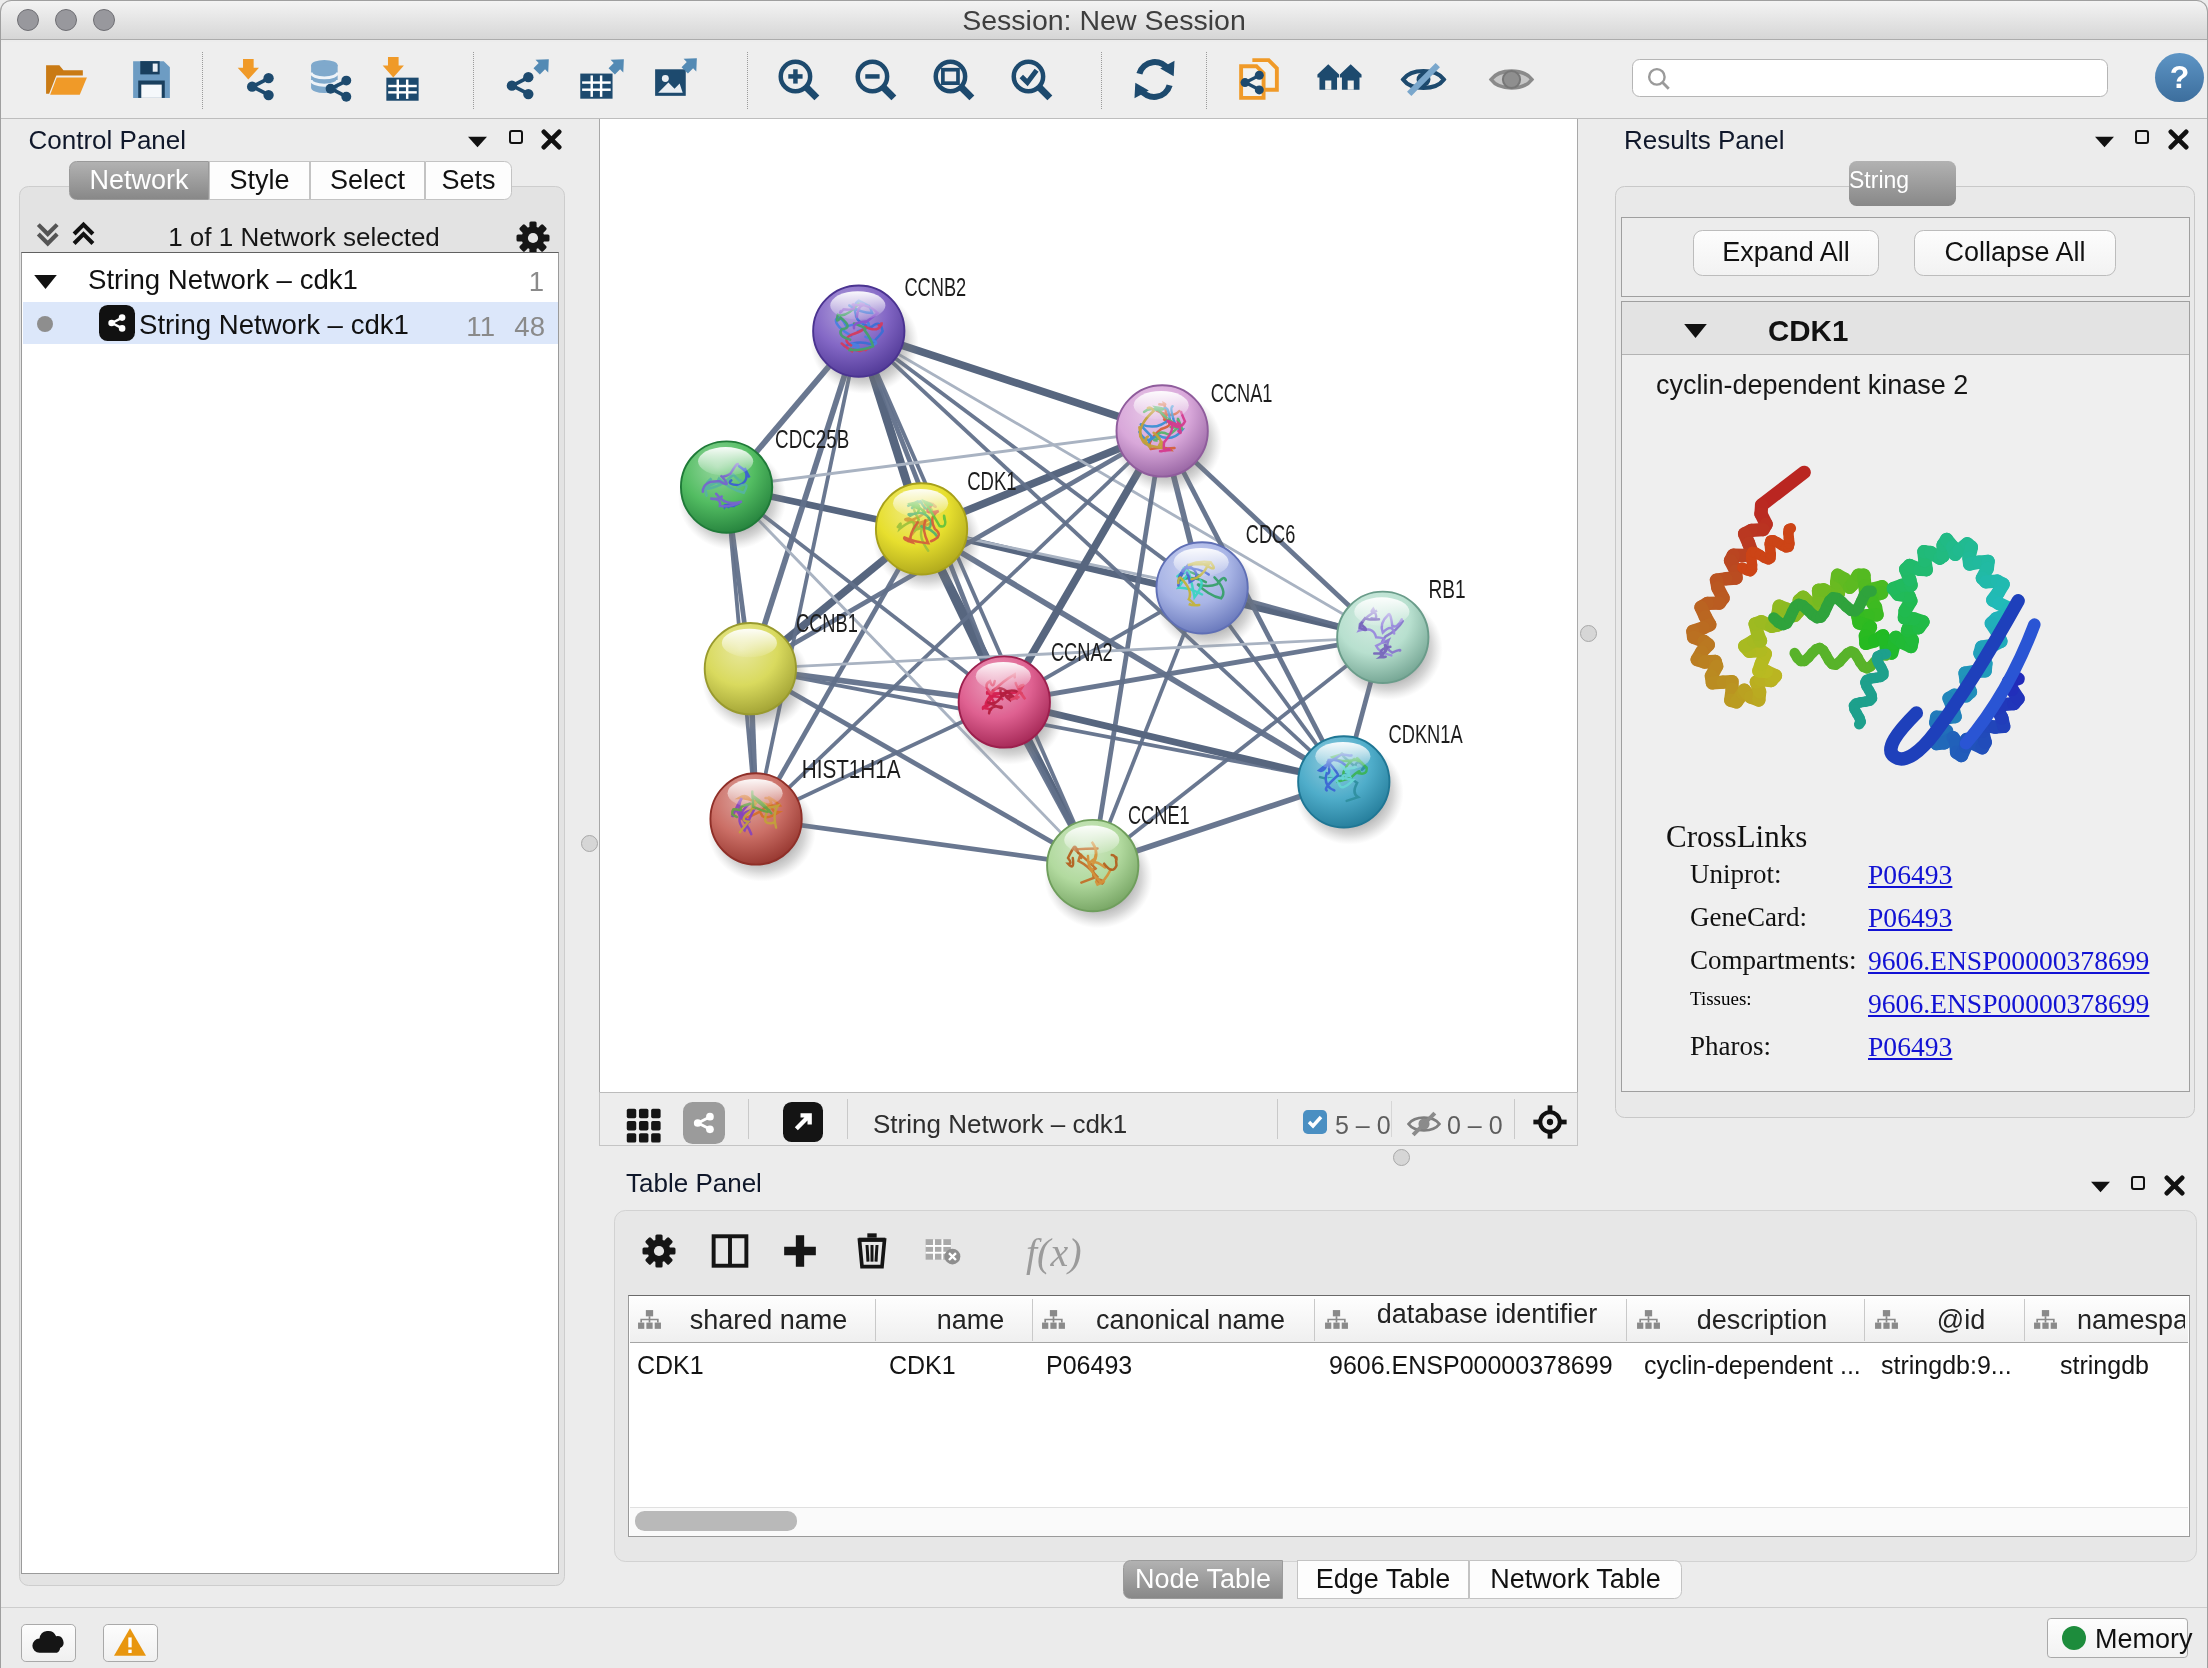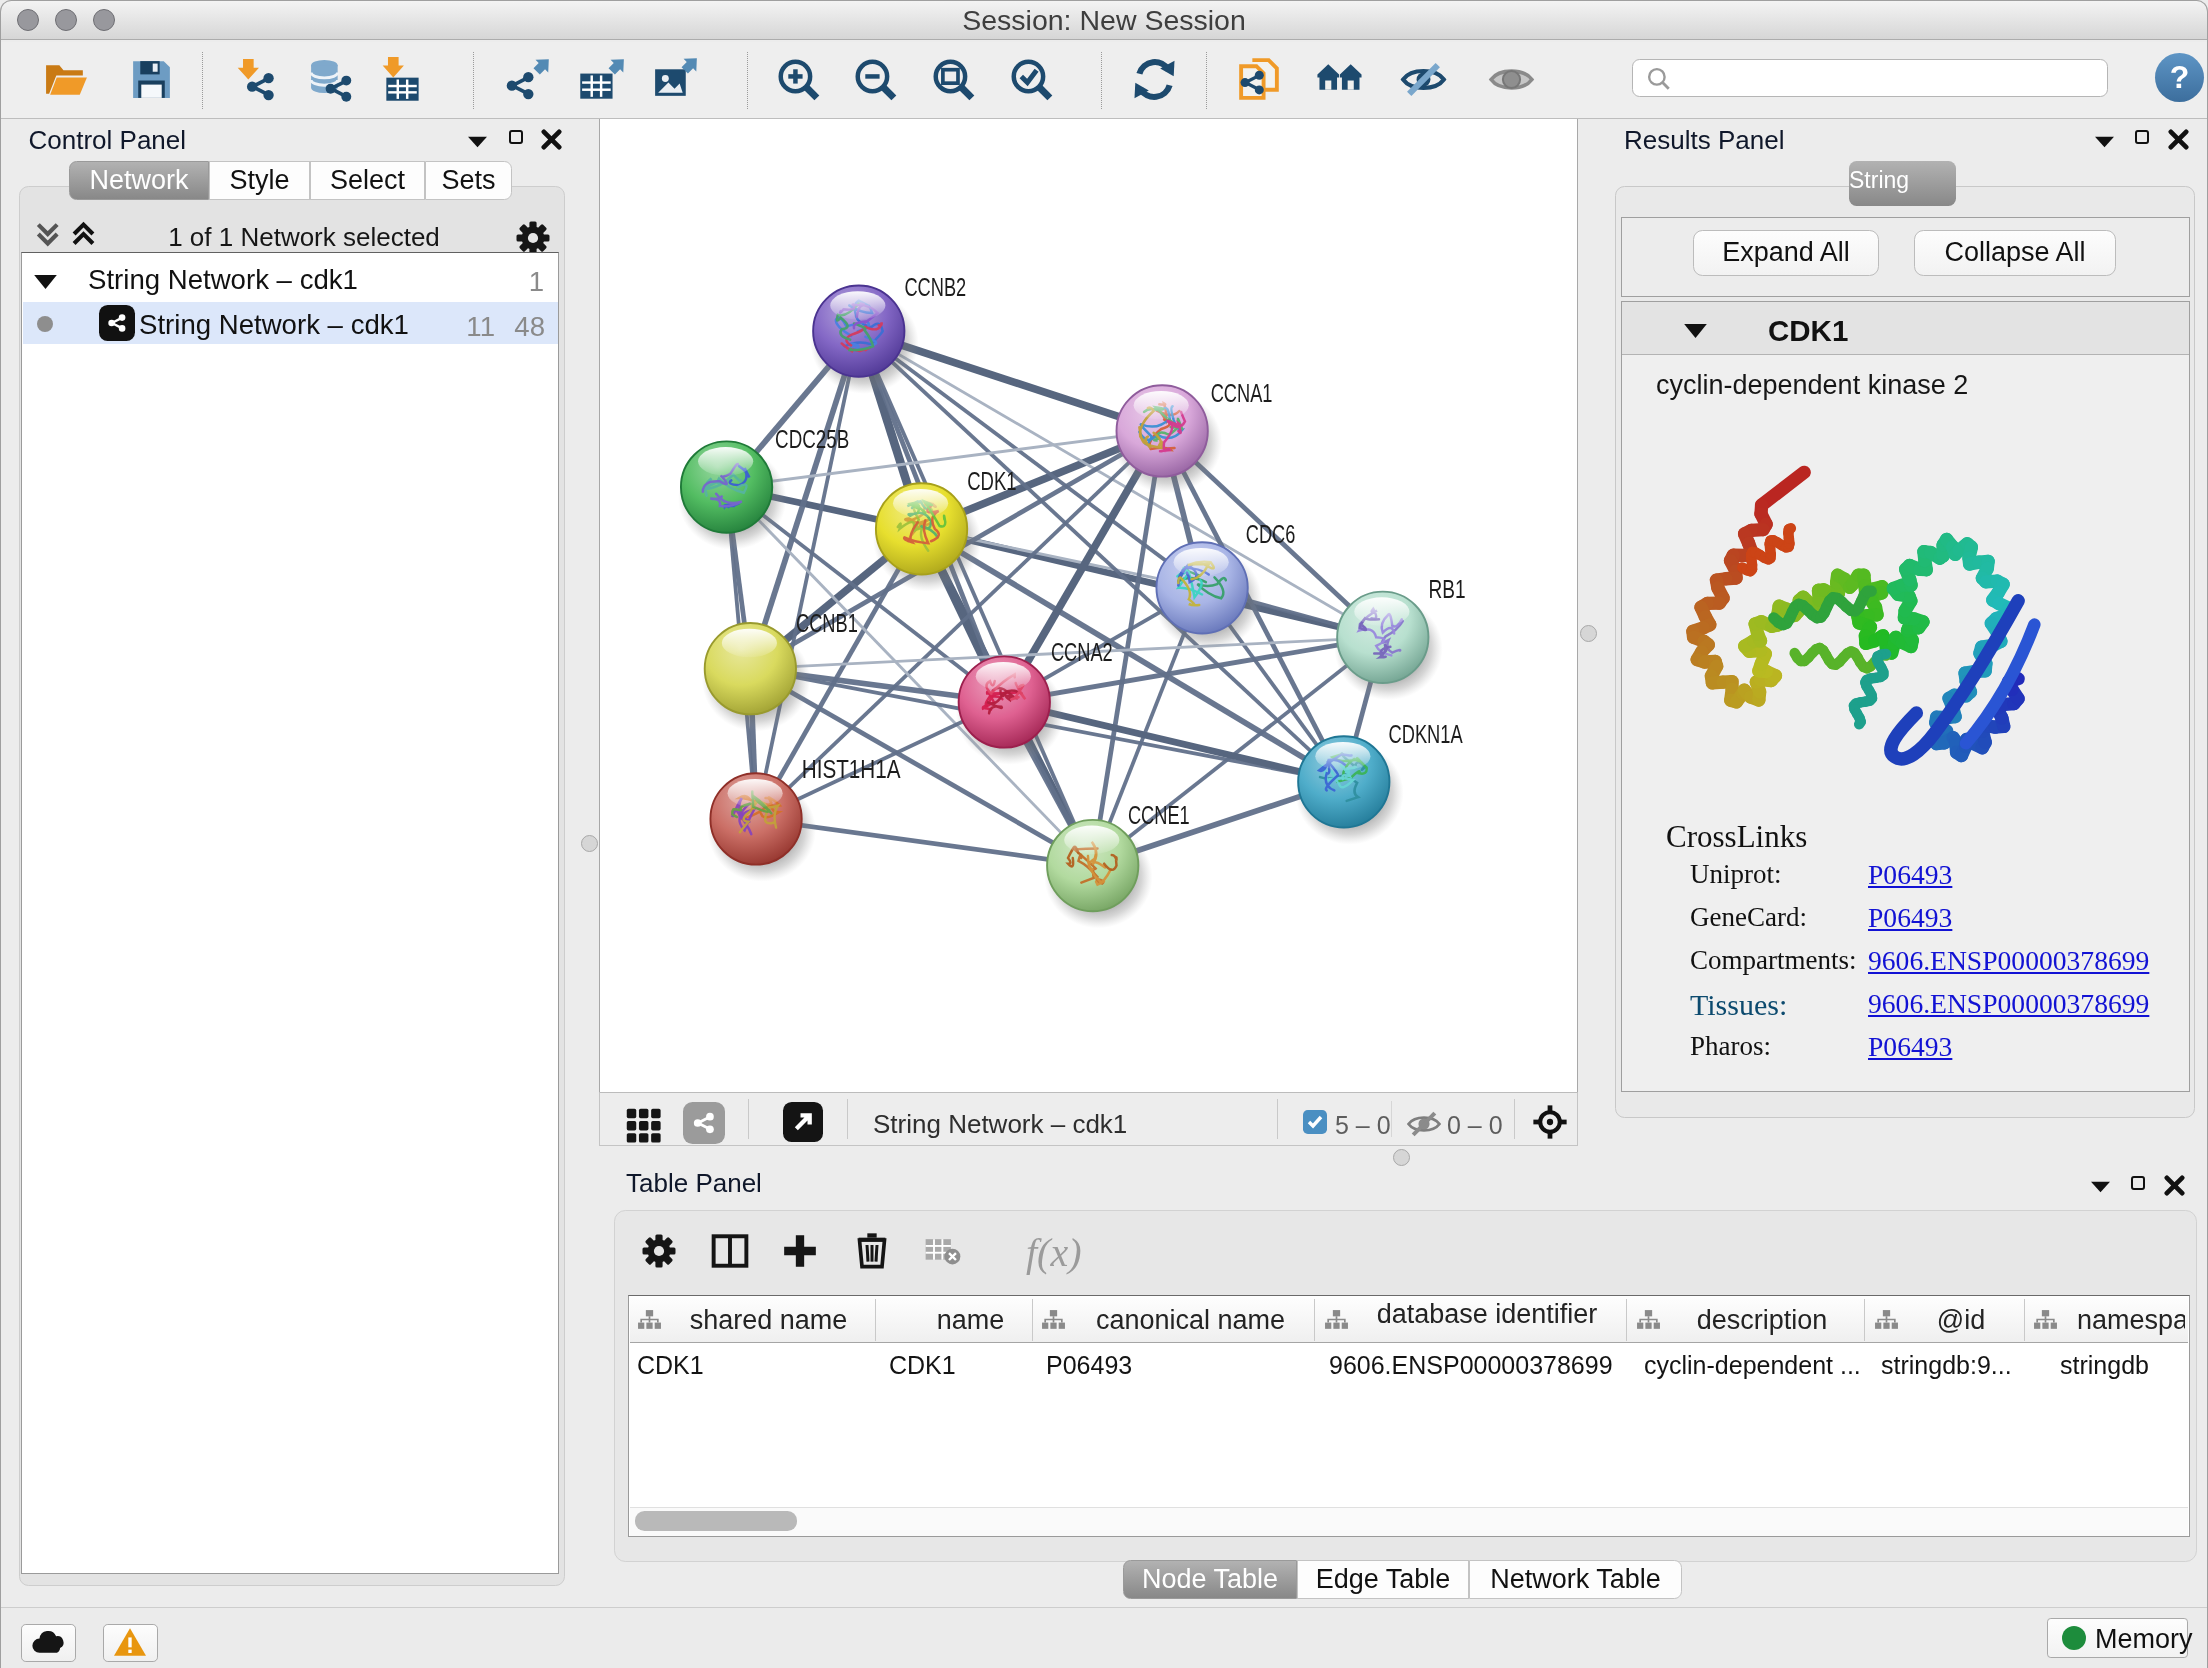--- a/index.html
+++ b/index.html
@@ -907,21 +907,21 @@
       <line x1="143.3" y1="78.8" x2="143.8" y2="74.9" stroke="#cc4416" stroke-width="11" stroke-linecap="round"></line>
       <line x1="143.8" y1="74.9" x2="146.0" y2="73.8" stroke="#cc4416" stroke-width="11" stroke-linecap="round"></line>
     </svg>
     <div class="serif" style="position:absolute;left:44px;top:517px;font-size:31px;font-weight:400;color:#111">CrossLinks</div>
     <div class="serif" style="position:absolute;left:68px;top:557px;font-size:27px;color:#111">Uniprot:</div>
     <a class="lnk" style="position:absolute;left:246px;top:557px">P06493</a>
     <div class="serif" style="position:absolute;left:68px;top:600px;font-size:27px;color:#111">GeneCard:</div>
     <a class="lnk" style="position:absolute;left:246px;top:600px">P06493</a>
     <div class="serif" style="position:absolute;left:68px;top:643px;font-size:27px;color:#111">Compartments:</div>
     <a class="lnk" style="position:absolute;left:246px;top:643px">9606.ENSP00000378699</a>
-    <div class="serif" style="position:absolute;left:68px;top:686px;font-size:30px;color:#0c4a6e">Tissues:</div>
+    <div class="serif" style="position:absolute;left:68px;top:686px;font-size:19px;color:#000000">Tissues:</div>
     <a class="lnk" style="position:absolute;left:246px;top:686px">9606.ENSP00000378699</a>
     <div class="serif" style="position:absolute;left:68px;top:729px;font-size:27px;color:#111">Pharos:</div>
     <a class="lnk" style="position:absolute;left:246px;top:729px">P06493</a>
   </div>
 <div class="abs" style="left:1580px;top:625px;width:17px;height:17px;border-radius:50%;background:#d6d6d6;border:1px solid #a8a8a8"></div>
 <div class="abs ptitle" style="left:626px;top:1168px">Table Panel</div>
 <svg width="27" height="19" viewBox="0 0 28 20" style="position:absolute;left:2087px;top:1177px">
     <path d="M4 5 L24 5 L14 16 Z" fill="#111"></path>
   </svg>
 <div style="position:absolute;left:2131px;top:1176px;width:14.3px;height:14.3px;border:2.9px solid #111;border-radius:2.9px"></div>
@@ -1029,21 +1029,21 @@
 <div class="hdr" style="left:2077px;top:1305px;width:108px;overflow:hidden">namespace</div>
 <div class="cell" style="left:637px;top:1351px">CDK1</div>
 <div class="cell" style="left:889px;top:1351px">CDK1</div>
 <div class="cell" style="left:1046px;top:1351px">P06493</div>
 <div class="cell" style="left:1329px;top:1351px">9606.ENSP00000378699</div>
 <div class="cell" style="left:1644px;top:1351px">cyclin-dependent ...</div>
 <div class="cell" style="left:1881px;top:1351px">stringdb:9...</div>
 <div class="cell" style="left:2060px;top:1351px">stringdb</div>
 <div class="abs" style="left:630px;top:1507px;width:1558px;height:28.5px;background:#fafafa;border-top:1px solid #e0e0e0"></div>
 <div class="abs" style="left:635px;top:1511px;width:162px;height:20px;background:#b9b9b9;border-radius:9.5px"></div>
-<div class="tab tabsel" style="left:1123px;top:1560px;width:174px;border-radius:7.6px 0 0 7.6px">Node Table</div>
+<div class="tab tabsel" style="left:1123px;top:1560px;width:160px;border-radius:7.6px 0 0 7.6px">Node Table</div>
 <div class="tab" style="left:1297px;top:1560px;width:172px;border-radius:0">Edge Table</div>
 <div class="tab" style="left:1469px;top:1560px;width:213px;border-radius:0 7.6px 7.6px 0">Network Table</div>
 <div class="abs" style="left:0;top:1607px;width:2208px;height:61px;background:#ebebeb;border-top:1.9px solid #cdcdcd"></div>
 <div class="abs" style="left:21px;top:1624px;width:55px;height:38px;background:linear-gradient(#fdfdfd,#f0f0f0);border:1.9px solid #a9a9a9;border-radius:4.8px"></div>
 <svg width="38" height="27" viewBox="0 0 24 17" style="position:absolute;left:29.5px;top:1629px">
     <path d="M6 15 A4.5 4.5 0 0 1 6 6 A5.5 5.5 0 0 1 16.5 4.5 A4 4 0 0 1 19 12 A3.5 3.5 0 0 1 17 15 Z" fill="#151515"></path>
   </svg>
 <div class="abs" style="left:103px;top:1624px;width:55px;height:38px;background:linear-gradient(#fdfdfd,#f0f0f0);border:1.9px solid #a9a9a9;border-radius:4.8px"></div>
 <svg width="38" height="32" viewBox="0 0 24 21" style="position:absolute;left:111px;top:1626px">
     <path d="M12 1.5 L22.5 19.5 L1.5 19.5 Z" fill="#e8960f"></path>

